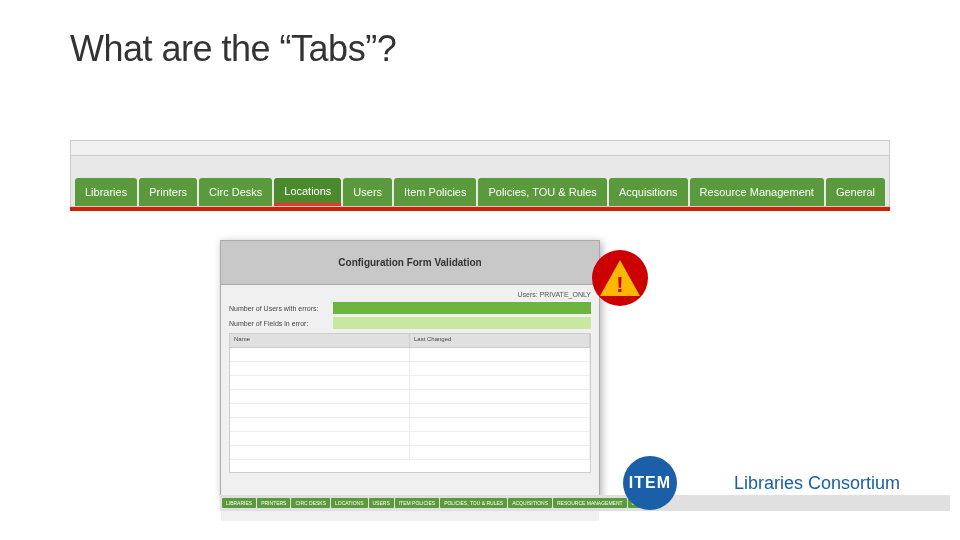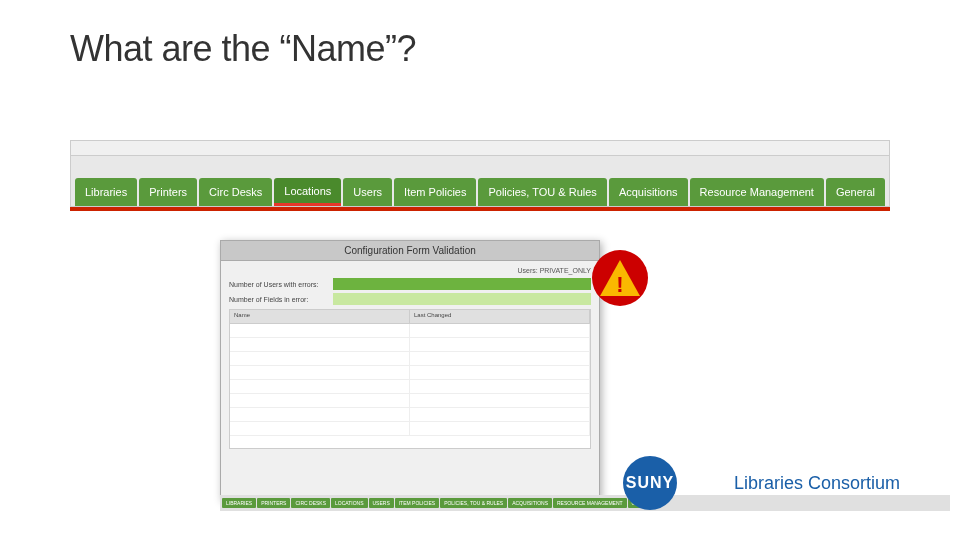--- a/index.html
+++ b/index.html
@@ -81,24 +81,24 @@
       left: 220px;
       width: 380px;
       height: 260px;
       background: #d8d8d8;
       border: 1px solid #aaaaaa;
       box-shadow: 2px 2px 8px rgba(0,0,0,0.3);
     }
 
     .config-modal-header {
       background: #c8c8c8;
-      padding: 4px 0;
+      padding: 16px 0;
       text-align: center;
       font-size: 10px;
-      font-weight: normal;
+      font-weight: bold;
       color: #333333;
       border-bottom: 1px solid #aaaaaa;
     }
 
     .config-modal-body {
       padding: 6px 8px;
       background: #f0f0f0;
       height: calc(100% - 22px);
     }
 
@@ -260,21 +260,21 @@
       height: 17px;
       background: #f0f0f0;
       border: 1px solid #cccccc;
       border-bottom: none;
     }
 
   </style>
 </head>
 <body>
 
-<h1 class="main-title">What are the “Name”?</h1>
+<h1 class="main-title">What are the “Tabs”?</h1>
 
 <div class="tab-top-region"></div>
 
 <div class="tab-bar-container">
   <div class="tab-bar-inner" id="tab-bar-inner">
       <div class="tab-item">Libraries</div>
       <div class="tab-item">Printers</div>
       <div class="tab-item">Circ Desks</div>
       <div class="tab-item active">Locations</div>
       <div class="tab-item">Users</div>
@@ -362,15 +362,15 @@
     <div class="bottom-tab-item">LOCATIONS</div>
     <div class="bottom-tab-item">USERS</div>
     <div class="bottom-tab-item">ITEM POLICIES</div>
     <div class="bottom-tab-item">POLICIES, TOU &amp; RULES</div>
     <div class="bottom-tab-item">ACQUISITIONS</div>
     <div class="bottom-tab-item">RESOURCE MANAGEMENT</div>
     <div class="bottom-tab-item">General</div>
   </div>
 
 <div class="suny-logo">
-  <div class="suny-circle">SUNY</div>
+  <div class="suny-circle">ITEM</div>
   <span class="suny-text">Libraries Consortium</span>
 </div>
 
 </body></html>

